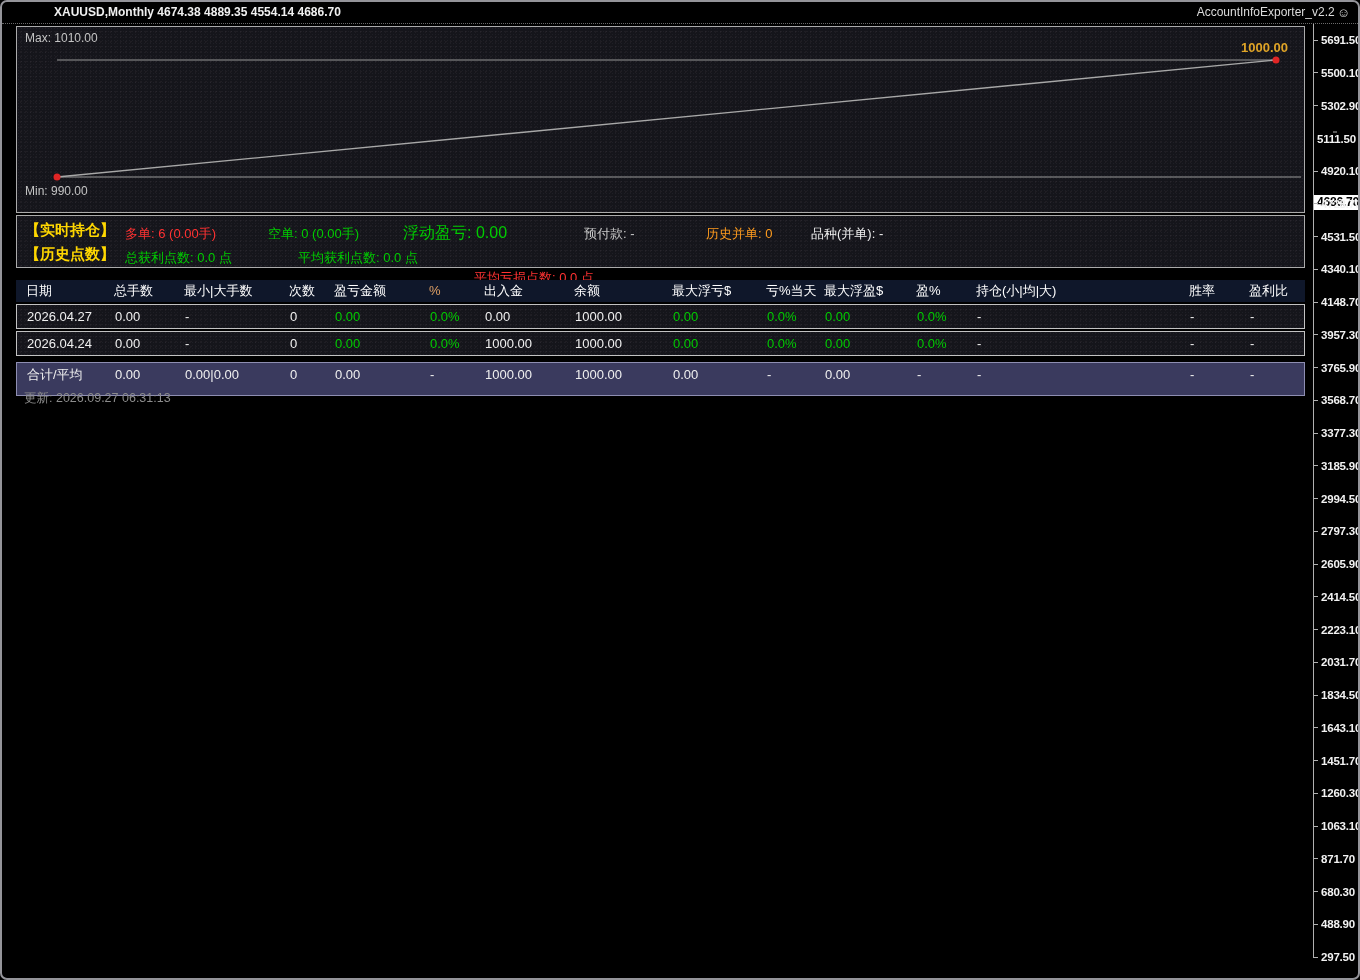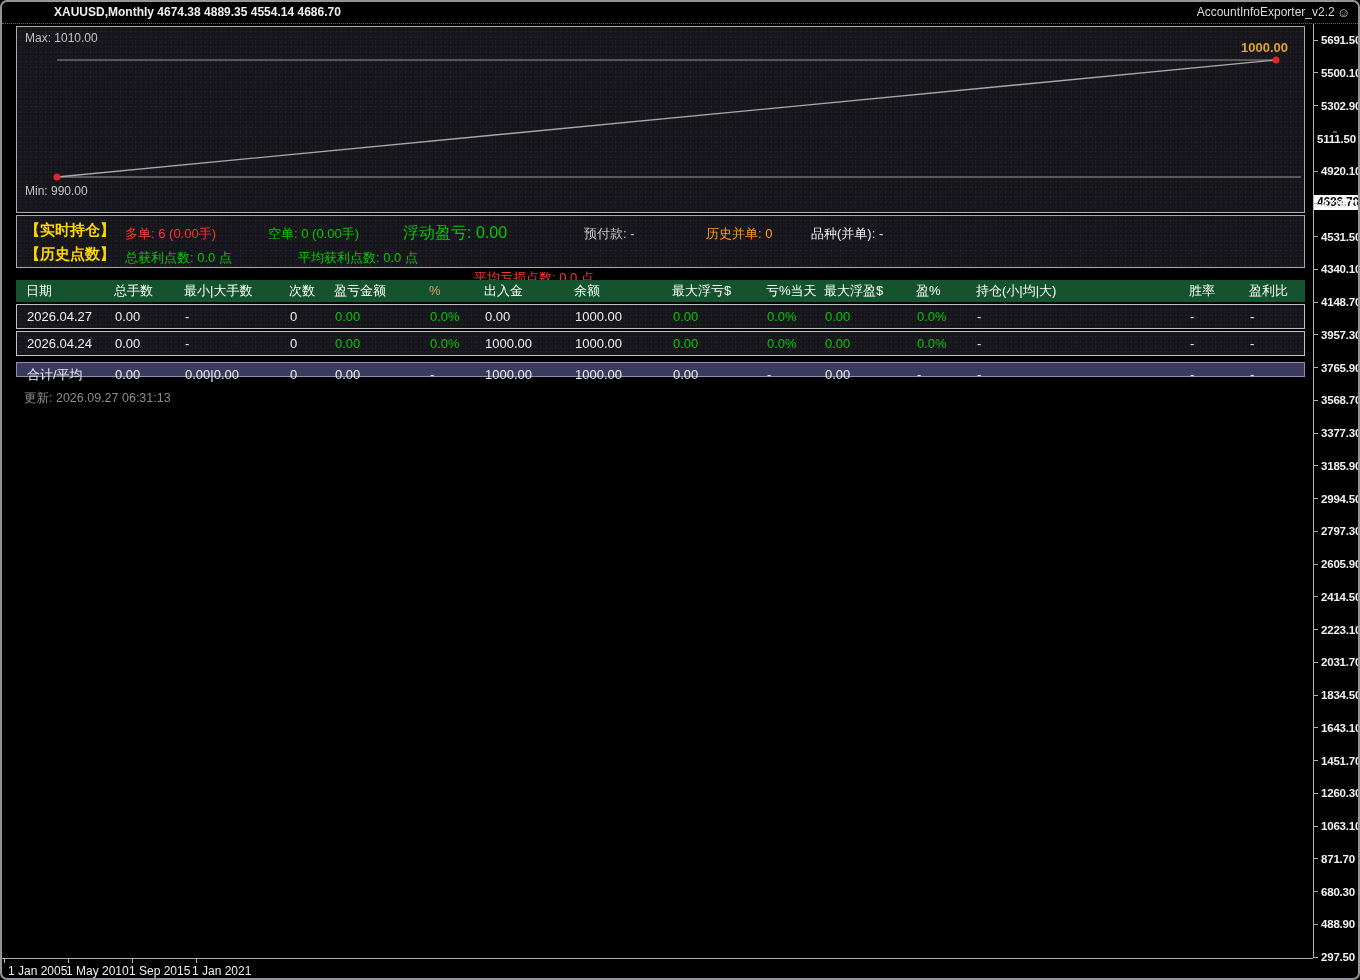--- a/index.html
+++ b/index.html
@@ -49,24 +49,24 @@
   .pos-symbol  { left:794px; top:9px; }
   .hist-title  { left:8px;   top:29px; }
   .hist-total  { left:108px; top:33px; }
   .hist-avgp   { left:281px; top:33px; }
   .hist-avgl   { left:457px; top:33px;margin-top:20px; }
 
   
   .acct-table { position:absolute; left:14px; top:256px; width:1289px; }
   .trow { display:grid; padding-left:8px;
           grid-template-columns:88px 70px 105px 45px 95px 55px 90px 98px 94px 58px 92px 60px 213px 60px 1fr; }
-  .thead { height:22px; line-height:22px; background:#14532d; color:#fff; font-size:13px; }
+  .thead { height:22px; line-height:22px; background:#0f172a; color:#fff; font-size:13px; }
   .tdata { height:25px; line-height:23px; margin-top:2px; border:1px solid #c2c2c2;
            color:#f0f0f0; font-size:13px; }
-  .tsummary { height:15px; line-height:23px; margin-top:6px; border:1px solid #8e8eb2;
+  .tsummary { height:34px; line-height:23px; margin-top:6px; border:1px solid #8e8eb2;
               background:#3a3a5e !important; color:#f0f0f0; font-size:13px;
               background-image:none; }
   .tcell { padding-left:2px; white-space:nowrap; overflow:visible; }
 
   .update-time { position:absolute; left:22px; top:366px; font-size:12.5px; color:#8c8c8c; }
 
   
   .price-scale { position:absolute; left:1311px; top:22px; width:47px; height:934px;
                  border-left:1px solid #b0b0b0; }
   .ptick { position:absolute; left:0; display:flex; align-items:center;
@@ -313,24 +313,14 @@
       <div class="ptick" style="top: 900.25px;">
         <span class="dash"></span>
         <span class="plabel">488.90</span>
       </div>
       <div class="ptick" style="top: 933px;">
         <span class="dash"></span>
         <span class="plabel">297.50</span>
       </div>
     </div>
 
-  <div class="time-axis">
-      <div class="ttick" style="left: 2px;"></div>
-      <div class="tlabel" style="left: 6px;">1 Jan 2005</div>
-      <div class="ttick" style="left: 66px;"></div>
-      <div class="tlabel" style="left: 64px;">1 May 2010</div>
-      <div class="ttick" style="left: 130px;"></div>
-      <div class="tlabel" style="left: 127px;">1 Sep 2015</div>
-      <div class="ttick" style="left: 194px;"></div>
-      <div class="tlabel" style="left: 190px;">1 Jan 2021</div>
-    </div>
 
 </div>
 
 </body></html>

